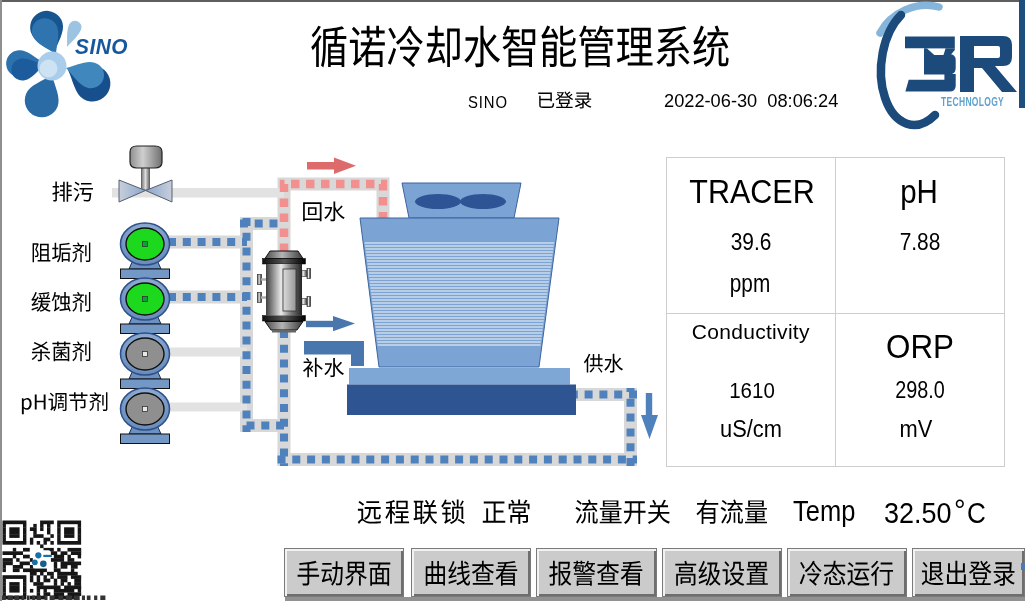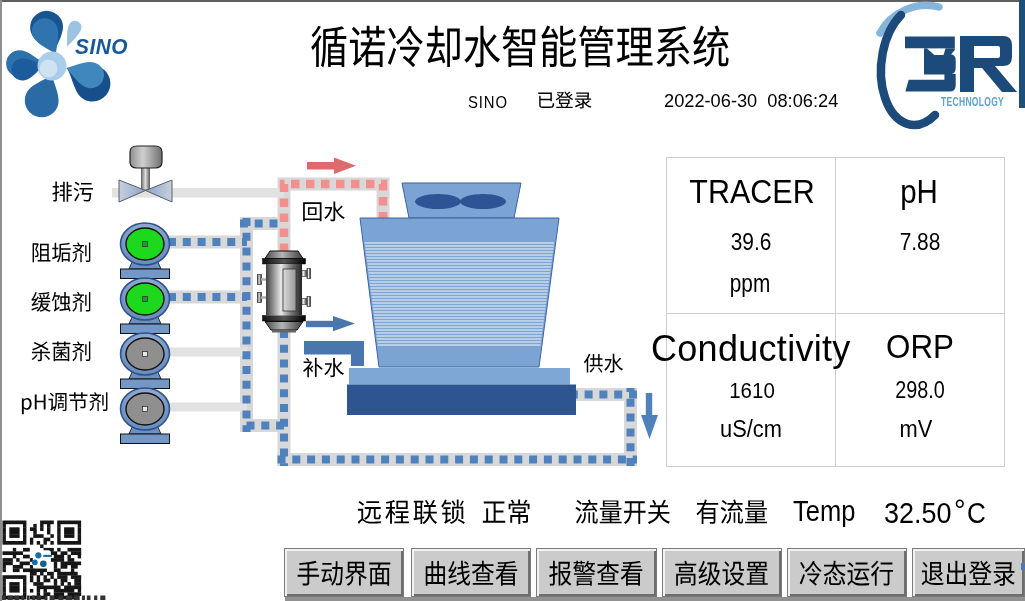--- a/index.html
+++ b/index.html
@@ -13,21 +13,21 @@
 <div style="position:absolute;left:661.5px;top:548px;width:120px;height:49px;background:#cbcbcb;border:1px solid #7a7a7a;box-shadow:inset 2px 2px 0 #f2f2f2,inset -2px -2px 0 #6e6e6e;"></div>
 <div style="position:absolute;left:786.5px;top:548px;width:120px;height:49px;background:#cbcbcb;border:1px solid #7a7a7a;box-shadow:inset 2px 2px 0 #f2f2f2,inset -2px -2px 0 #6e6e6e;"></div>
 <div style="position:absolute;left:911.5px;top:548px;width:113.5px;height:49px;background:#cbcbcb;border:1px solid #7a7a7a;box-shadow:inset 2px 2px 0 #f2f2f2,inset -2px -2px 0 #6e6e6e;"></div>
 <div style="position:absolute;left:467.5px;top:93.5px;line-height:1;font-family:'Liberation Sans',sans-serif;font-size:16.5px;color:#000;white-space:nowrap;transform:scaleX(0.9);transform-origin:0 50%;letter-spacing:1px;">SINO</div>
 <div style="position:absolute;left:663.5px;top:91.8px;line-height:1;font-family:'Liberation Sans',sans-serif;font-size:18.5px;color:#000;white-space:nowrap;transform:scaleX(0.985);transform-origin:0 50%;">2022-06-30&nbsp;&nbsp;08:06:24</div>
 <div style="position:absolute;left:751.5px;top:174.6px;line-height:1;font-family:'Liberation Sans',sans-serif;font-size:33.5px;color:#000;white-space:nowrap;transform:translateX(-50%) scaleX(0.91);">TRACER</div>
 <div style="position:absolute;left:919px;top:174.6px;line-height:1;font-family:'Liberation Sans',sans-serif;font-size:33.5px;color:#000;white-space:nowrap;transform:translateX(-50%) scaleX(0.88);">pH</div>
 <div style="position:absolute;left:751px;top:229.7px;line-height:1;font-family:'Liberation Sans',sans-serif;font-size:24px;color:#000;white-space:nowrap;transform:translateX(-50%) scaleX(0.87);">39.6</div>
 <div style="position:absolute;left:919.8px;top:229.7px;line-height:1;font-family:'Liberation Sans',sans-serif;font-size:24px;color:#000;white-space:nowrap;transform:translateX(-50%) scaleX(0.87);">7.88</div>
 <div style="position:absolute;left:750px;top:269.5px;line-height:1;font-family:'Liberation Sans',sans-serif;font-size:26px;color:#000;white-space:nowrap;transform:translateX(-50%) scaleX(0.8);">ppm</div>
-<div style="position:absolute;left:750.8px;top:331px;line-height:1;font-family:'Liberation Sans',sans-serif;font-size:36px;color:#000;white-space:nowrap;transform:translateX(-50%);letter-spacing:0.3px;">Conductivity</div>
+<div style="position:absolute;left:750.8px;top:321px;line-height:1;font-family:'Liberation Sans',sans-serif;font-size:21px;color:#000;white-space:nowrap;transform:translateX(-50%);letter-spacing:0.3px;">Conductivity</div>
 <div style="position:absolute;left:919.5px;top:330.1px;line-height:1;font-family:'Liberation Sans',sans-serif;font-size:33px;color:#000;white-space:nowrap;transform:translateX(-50%) scaleX(0.95);">ORP</div>
 <div style="position:absolute;left:751.6px;top:379.6px;line-height:1;font-family:'Liberation Sans',sans-serif;font-size:22.5px;color:#000;white-space:nowrap;transform:translateX(-50%) scaleX(0.91);">1610</div>
 <div style="position:absolute;left:920.3px;top:379.3px;line-height:1;font-family:'Liberation Sans',sans-serif;font-size:23px;color:#000;white-space:nowrap;transform:translateX(-50%) scaleX(0.86);">298.0</div>
 <div style="position:absolute;left:750.5px;top:418.3px;line-height:1;font-family:'Liberation Sans',sans-serif;font-size:23px;color:#000;white-space:nowrap;transform:translateX(-50%) scaleX(0.95);">uS/cm</div>
 <div style="position:absolute;left:916px;top:417.7px;line-height:1;font-family:'Liberation Sans',sans-serif;font-size:23px;color:#000;white-space:nowrap;transform:translateX(-50%) scaleX(0.95);">mV</div>
 <div style="position:absolute;left:793px;top:495.6px;line-height:1;font-family:'Liberation Sans',sans-serif;font-size:30px;color:#000;white-space:nowrap;transform:scaleX(0.85);transform-origin:0 50%;">Temp</div>
 <div style="position:absolute;left:884px;top:498.5px;line-height:1;font-family:'Liberation Sans',sans-serif;font-size:29px;color:#000;white-space:nowrap;transform:scaleX(0.93);transform-origin:0 50%;">32.50</div>
 <div style="position:absolute;left:954px;top:496.0px;line-height:1;font-family:'Liberation Sans',sans-serif;font-size:29px;color:#000;white-space:nowrap;">°</div>
 <div style="position:absolute;left:966.5px;top:498.5px;line-height:1;font-family:'Liberation Sans',sans-serif;font-size:29px;color:#000;white-space:nowrap;transform:scaleX(0.9);transform-origin:0 50%;">C</div>
 <div style="position:absolute;left:285px;top:597px;width:740px;height:4px;background:#919191;"></div>

